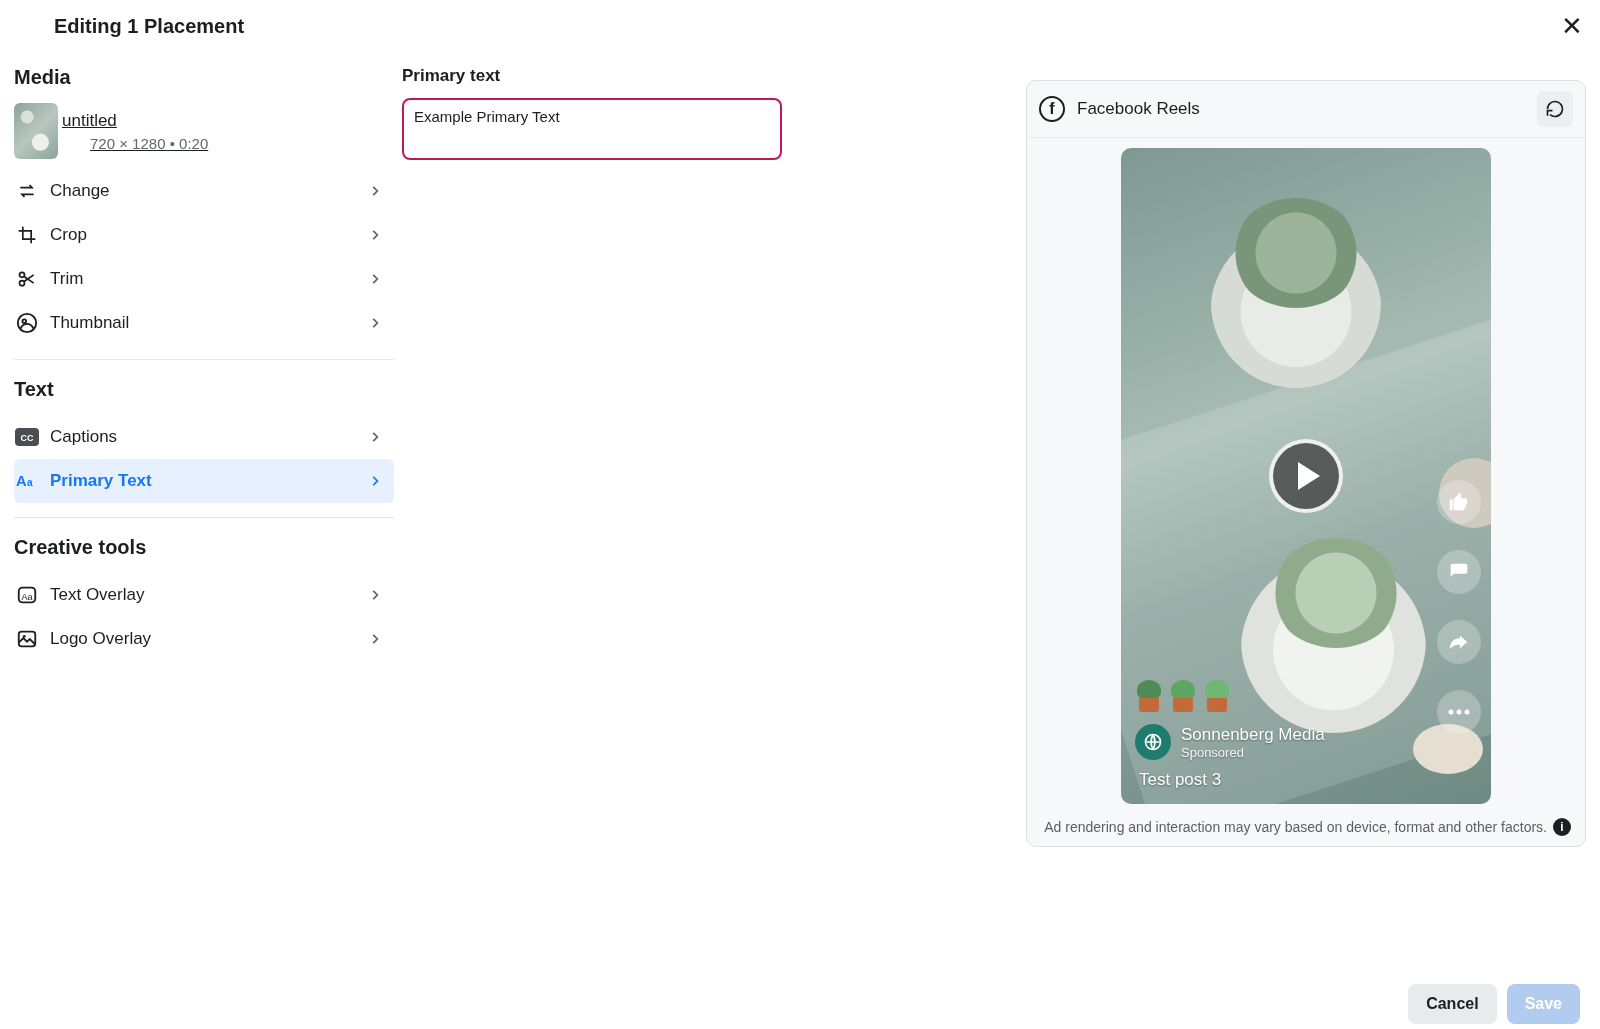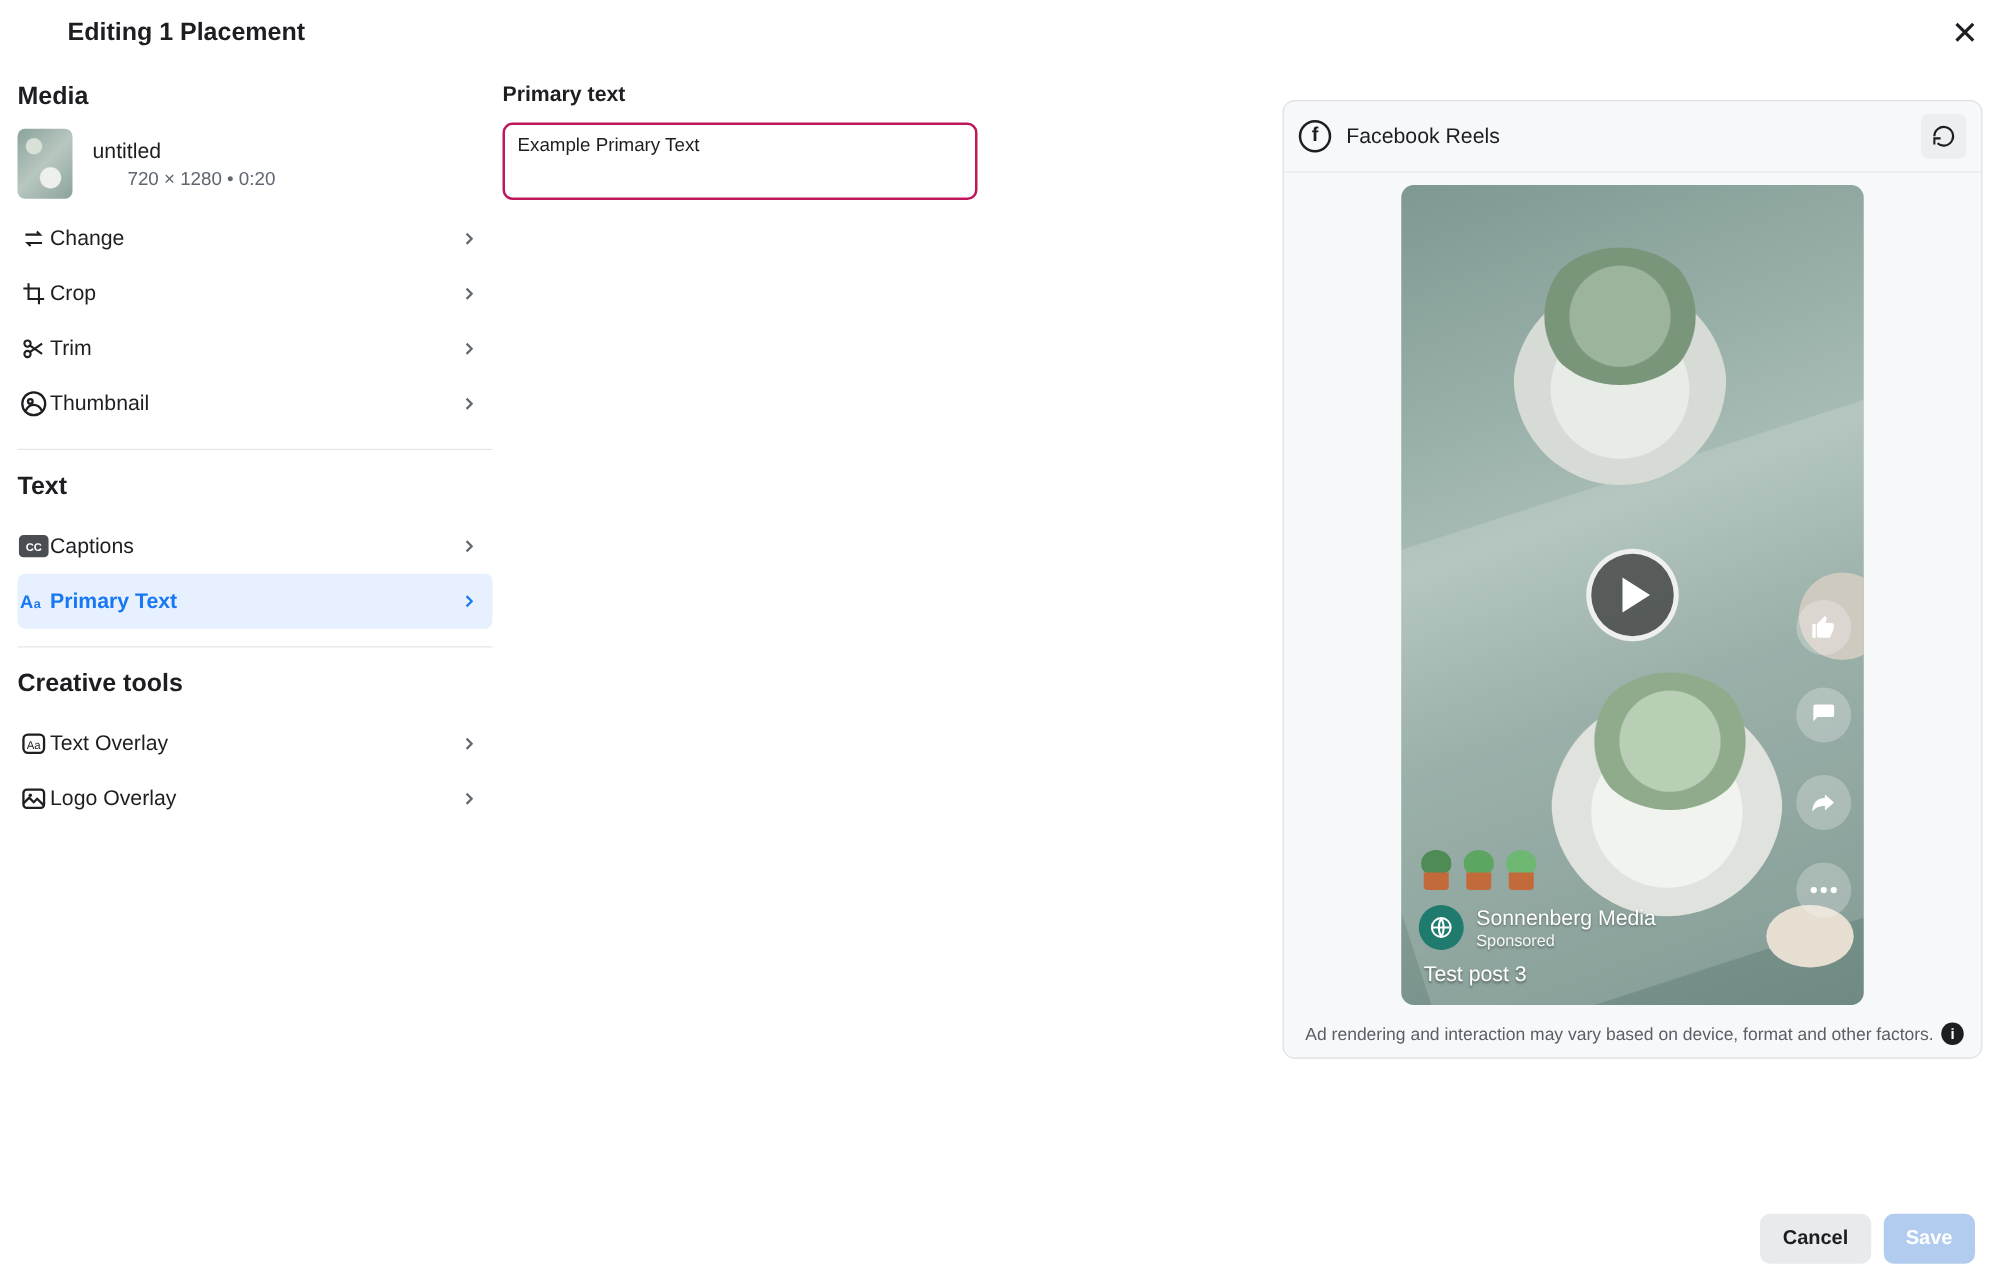--- a/index.html
+++ b/index.html
@@ -7,31 +7,31 @@
   .header{display:flex;align-items:center;padding:12px 14px 8px 14px;margin-left:40px;}
   .header-title{font-size:20px;font-weight:700;color:#1c1e21;}
   .header-close{margin-left:auto;width:28px;height:28px;display:flex;align-items:center;justify-content:center;cursor:pointer;font-size:26px;color:#1c1e21;}
   .columns{display:flex;padding:0 0 0 0;}
   .col-left{width:394px;padding:18px 0 0 14px;}
   .col-mid{flex:0 0 406px;padding:18px 10px 0 8px;}
   .col-right{flex:1;padding:0 14px 0 10px;display:flex;flex-direction:column;align-items:flex-end;}
   .section-title{font-size:20px;font-weight:700;color:#1c1e21;margin:0 0 14px 0;}
   .sub-title{font-size:17px;font-weight:600;color:#1c1e21;margin:0 0 12px 0;}
   
-  .file-row{display:flex;align-items:center;gap:16px;margin-bottom:10px;}
+  .file-row{display:flex;align-items:center;gap:4px;margin-bottom:10px;text-decoration:underline;}
   .thumb{width:44px;height:56px;border-radius:6px;background:linear-gradient(135deg,#8aa39b 0%,#b8c7c0 50%,#8aa39b 100%);position:relative;overflow:hidden;}
   .thumb::before{content:"";position:absolute;inset:0;background:
       radial-gradient(circle at 30% 25%,#d9e0d7 0 6px,transparent 7px),
       radial-gradient(circle at 60% 70%,#edf0ec 0 8px,transparent 9px);}
   .file-name{font-size:17px;color:#1c1e21;}
   .file-meta{font-size:15px;color:#606770;margin-top:4px;margin-left:28px;}
   
   .opt-row{display:flex;align-items:center;height:44px;cursor:pointer;padding:0 12px 0 0;border-radius:6px;}
   .opt-row .icon{width:26px;height:26px;display:flex;align-items:center;justify-content:center;color:#1c1e21;}
-  .opt-row .label{font-size:17px;color:#1c1e21;text-align:right;}
+  .opt-row .label{margin-left:10px;font-size:17px;color:#1c1e21;text-align:right;}
   .opt-row .chev{margin-left:auto;color:#606770;}
   .opt-row.active{background:#e7f0fe;}
   .opt-row.active .label{color:#1877f2;font-weight:600;}
   .opt-row.active .chev{color:#1877f2;}
   .divider{height:1px;background:#e4e6eb;margin:14px 0 18px 0;width:380px;}
   
   .pt-box{width:380px;height:62px;border:2px solid #be185d;border-radius:8px;padding:8px 10px;font-size:15px;color:#1c1e21;background:#fff;}
   
   .preview-panel{width:560px;border:1px solid #dcdfe3;border-radius:10px;background:#f7f8fa;margin-top:32px;}
   .preview-head{display:flex;align-items:center;padding:10px 12px;border-bottom:1px solid #e6e8eb;}
@@ -58,21 +58,21 @@
   .adv-name{font-size:17px;font-weight:500;text-shadow:0 1px 2px rgba(0,0,0,0.4);}
   .adv-sub{font-size:13px;opacity:0.9;text-shadow:0 1px 2px rgba(0,0,0,0.4);}
   .post-text{position:absolute;left:18px;bottom:14px;color:#fff;font-size:17px;text-shadow:0 1px 2px rgba(0,0,0,0.4);}
   .emoji-row{position:absolute;left:14px;bottom:92px;display:flex;gap:6px;}
   .emoji-pot{width:28px;height:34px;position:relative;}
   .emoji-pot .p{position:absolute;bottom:0;left:4px;width:20px;height:14px;background:#c26a3a;border-radius:0 0 3px 3px;}
   .emoji-pot .l{position:absolute;bottom:12px;left:2px;width:24px;height:20px;border-radius:50% 50% 40% 40%;background:#5da662;}
   .preview-foot{display:flex;align-items:center;gap:6px;justify-content:flex-end;padding:8px 14px 10px 14px;font-size:14px;color:#5a5f66;}
   .info-ic{width:18px;height:18px;border-radius:50%;background:#1c1e21;color:#fff;display:flex;align-items:center;justify-content:center;font-size:12px;font-weight:700;}
   
-  .footer{position:absolute;right:20px;bottom:18px;display:flex;gap:10px;}
+  .footer{position:absolute;right:20px;bottom:5px;display:flex;gap:10px;}
   .btn{height:40px;padding:0 18px;border-radius:8px;font-size:16px;font-weight:600;display:flex;align-items:center;justify-content:center;cursor:pointer;border:none;}
   .btn-cancel{background:#e9eaed;color:#1c1e21;}
   .btn-save{background:#b2ccef;color:#fff;}
   svg{display:block}
 </style>
 </head>
 <body>
 
 <div class="header">
   <div class="header-title">Editing 1 Placement</div>

